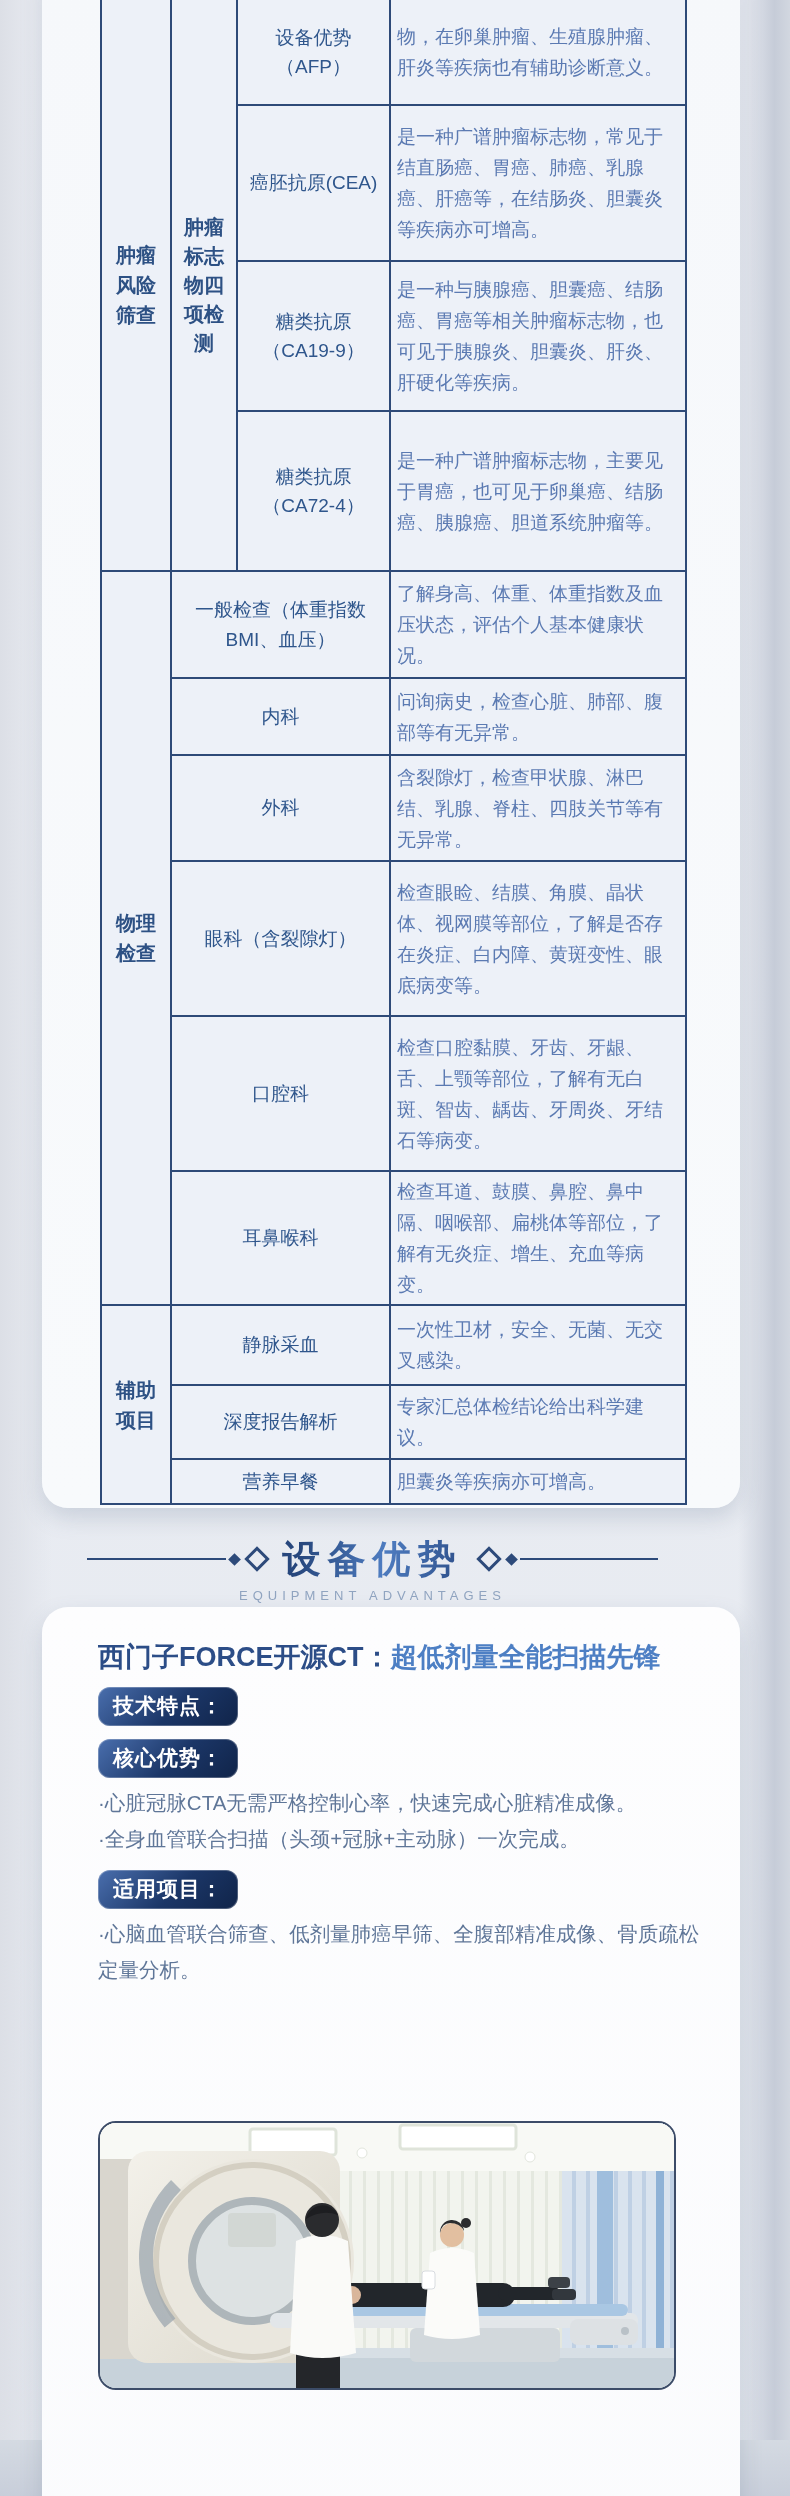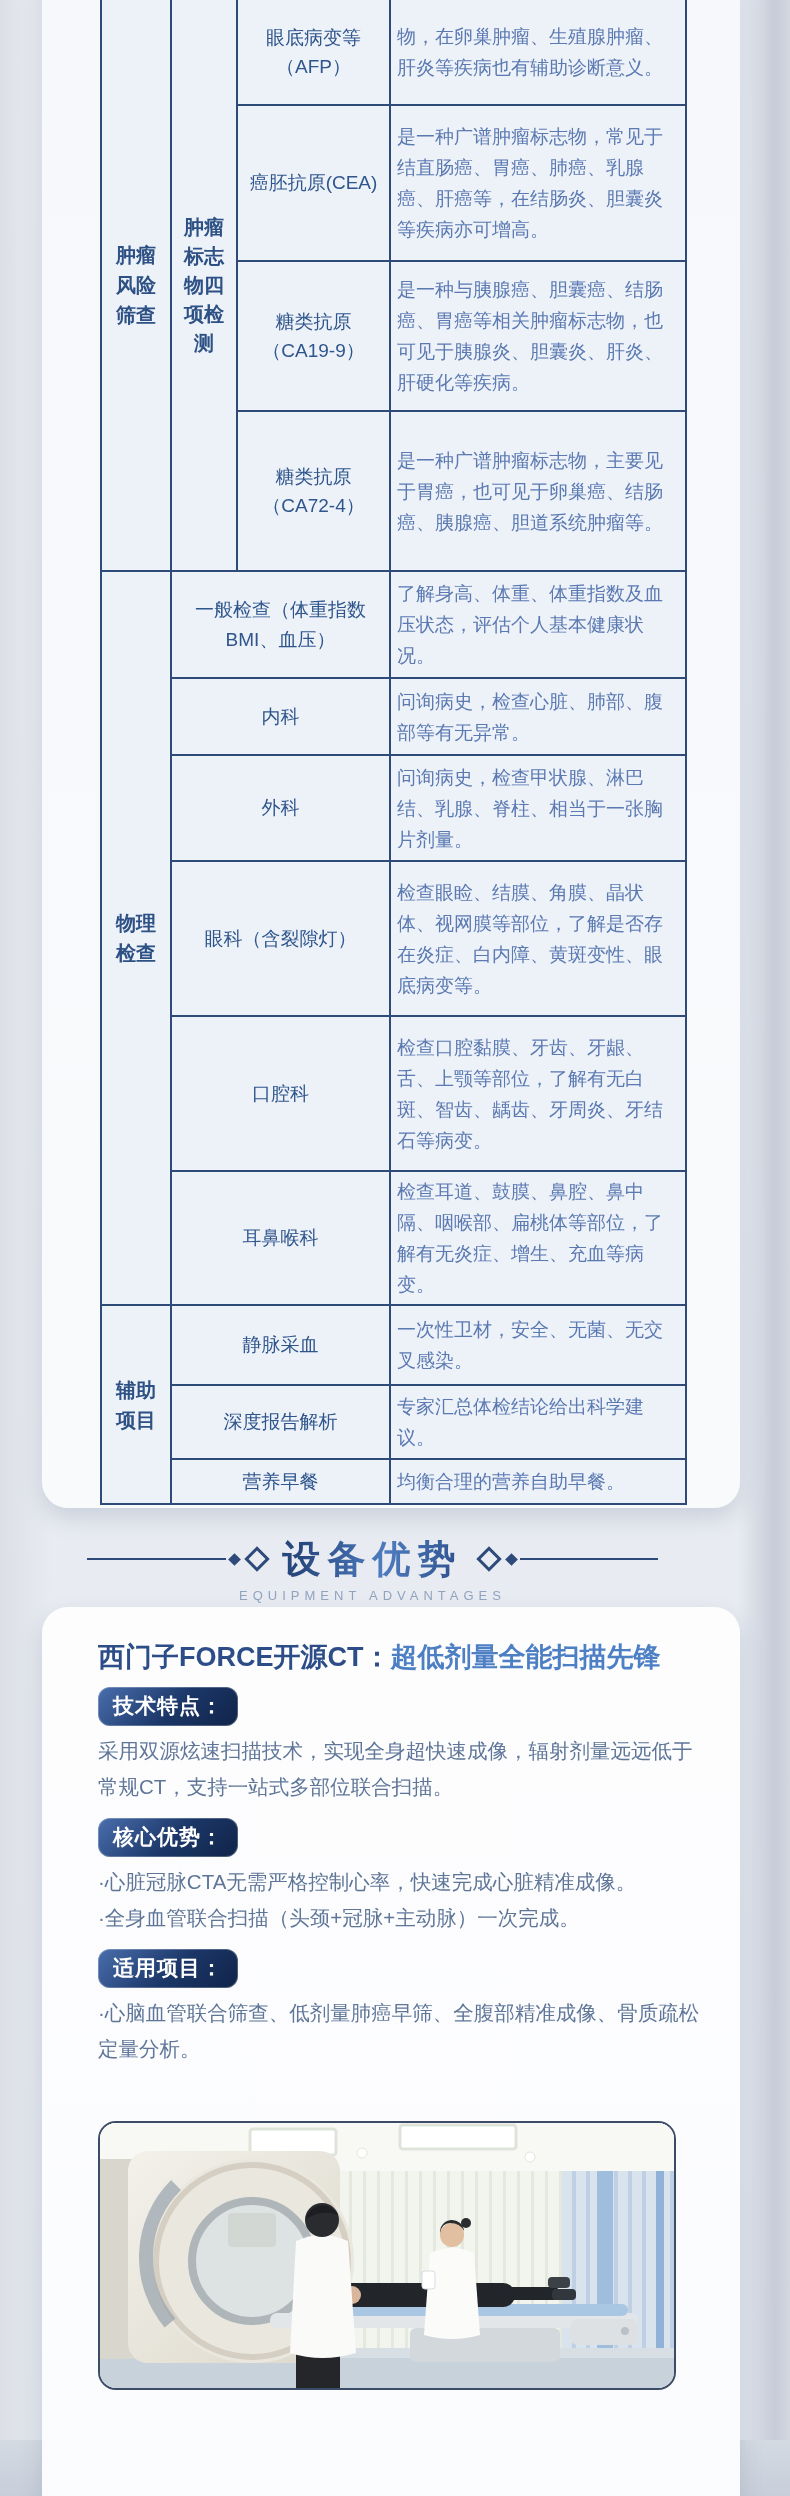--- a/index.html
+++ b/index.html
@@ -73,21 +73,21 @@
           <col style="width:72px">
           <col style="width:66px">
           <col style="width:153px">
           <col style="width:296px">
         </colgroup>
 
       <tbody>
           <tr style="height:106px">
         <td class="cat top" rowspan="4" style="vertical-align:middle">肿瘤风险筛查</td>
         <td class="grp" rowspan="4">肿瘤标志物四项检测</td>
-        <td class="item top">眼底病变等（AFP）</td>
+        <td class="item top">设备优势（AFP）</td>
         <td class="desc top">物，在卵巢肿瘤、生殖腺肿瘤、肝炎等疾病也有辅助诊断意义。</td>
       </tr>
       <tr style="height:156px">
         <td class="item">癌胚抗原(CEA)</td>
         <td class="desc">是一种广谱肿瘤标志物，常见于结直肠癌、胃癌、肺癌、乳腺癌、肝癌等，在结肠炎、胆囊炎等疾病亦可增高。</td>
       </tr>
       <tr style="height:150px">
         <td class="item">糖类抗原（CA19-9）</td>
         <td class="desc">是一种与胰腺癌、胆囊癌、结肠癌、胃癌等相关肿瘤标志物，也可见于胰腺炎、胆囊炎、肝炎、肝硬化等疾病。</td>
       </tr>
@@ -100,21 +100,21 @@
         <td class="cat" rowspan="6">物理检查</td>
         <td class="item" colspan="2">一般检查（体重指数BMI、血压）</td>
         <td class="desc">了解身高、体重、体重指数及血压状态，评估个人基本健康状况。</td>
       </tr>
       <tr style="height:77px">
         <td class="item" colspan="2">内科</td>
         <td class="desc">问询病史，检查心脏、肺部、腹部等有无异常。</td>
       </tr>
       <tr style="height:106px">
         <td class="item" colspan="2">外科</td>
-        <td class="desc">问询病史，检查甲状腺、淋巴结、乳腺、脊柱、相当于一张胸片剂量。</td>
+        <td class="desc">含裂隙灯，检查甲状腺、淋巴结、乳腺、脊柱、四肢关节等有无异常。</td>
       </tr>
       <tr style="height:155px">
         <td class="item" colspan="2">眼科（含裂隙灯）</td>
         <td class="desc">检查眼睑、结膜、角膜、晶状体、视网膜等部位，了解是否存在炎症、白内障、黄斑变性、眼底病变等。</td>
       </tr>
       <tr style="height:155px">
         <td class="item" colspan="2">口腔科</td>
         <td class="desc">检查口腔黏膜、牙齿、牙龈、舌、上颚等部位，了解有无白斑、智齿、龋齿、牙周炎、牙结石等病变。</td>
       </tr>
       <tr style="height:130px">
@@ -126,21 +126,21 @@
         <td class="cat" rowspan="3">辅助项目</td>
         <td class="item" colspan="2">静脉采血</td>
         <td class="desc">一次性卫材，安全、无菌、无交叉感染。</td>
       </tr>
       <tr style="height:74px">
         <td class="item" colspan="2">深度报告解析</td>
         <td class="desc">专家汇总体检结论给出科学建议。</td>
       </tr>
       <tr style="height:45px">
         <td class="item" colspan="2">营养早餐</td>
-        <td class="desc">均衡合理的营养自助早餐。</td>
+        <td class="desc">胆囊炎等疾病亦可增高。</td>
       </tr>
     </tbody>
       </table>
   </div>
 
   <div class="sec-header">
     <div class="sec-line-row">
       <div class="sec-rule"></div>
       <div class="dia-f"></div>
       <div class="dia-o"></div>
@@ -152,21 +152,20 @@
     <div class="sec-sub">EQUIPMENT ADVANTAGES</div>
   </div>
 
   <div class="device-card">
     <div class="dc-inner">
       <div class="dc-title">
         <span class="t1">西门子FORCE开源CT：</span><span class="t2">超低剂量全能扫描先锋</span>
       </div>
 
       <div><span class="badge">技术特点：</span></div>
-      <div class="dc-text">采用双源炫速扫描技术，实现全身超快速成像，辐射剂量远远低于常规CT，支持一站式多部位联合扫描。</div>
 
       <div><span class="badge">核心优势：</span></div>
       <div class="dc-text">·心脏冠脉CTA无需严格控制心率，快速完成心脏精准成像。</div>
       <div class="dc-text" style="margin-top:0">·全身血管联合扫描（头颈+冠脉+主动脉）一次完成。</div>
 
       <div><span class="badge">适用项目：</span></div>
       <div class="dc-text">·心脑血管联合筛查、低剂量肺癌早筛、全腹部精准成像、骨质疏松定量分析。</div>
     </div>
 
     <div class="photo">

